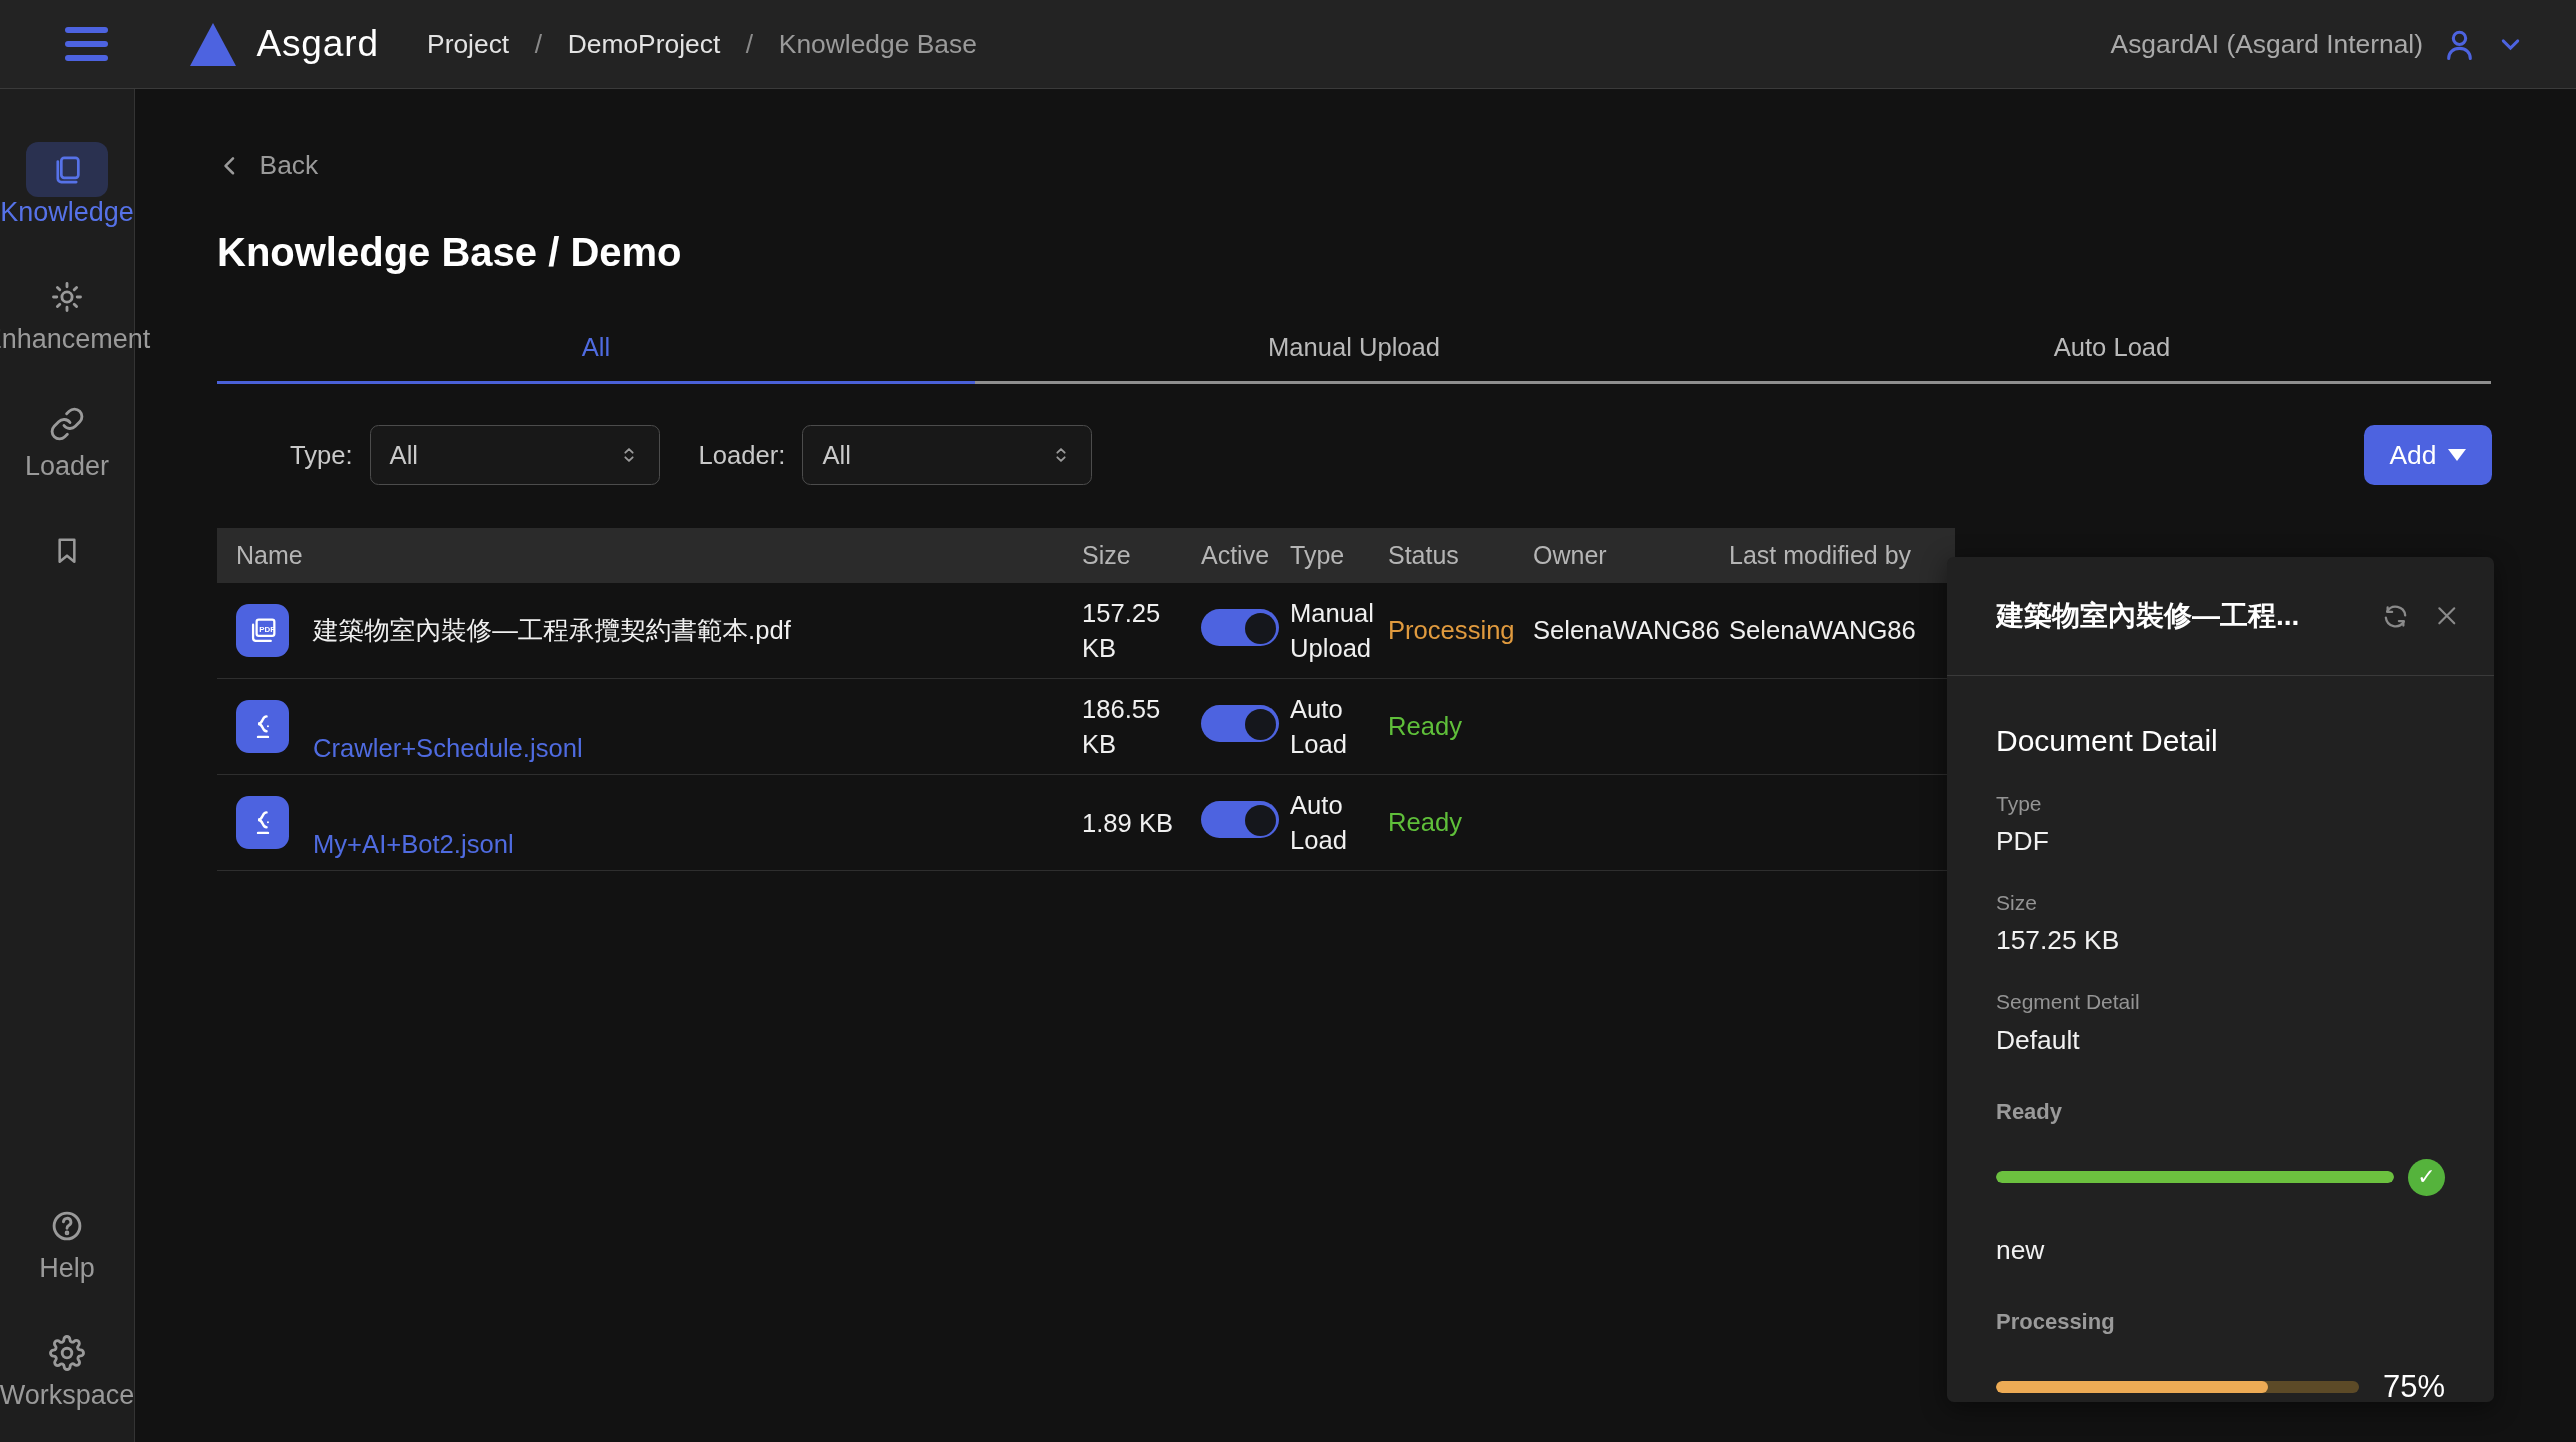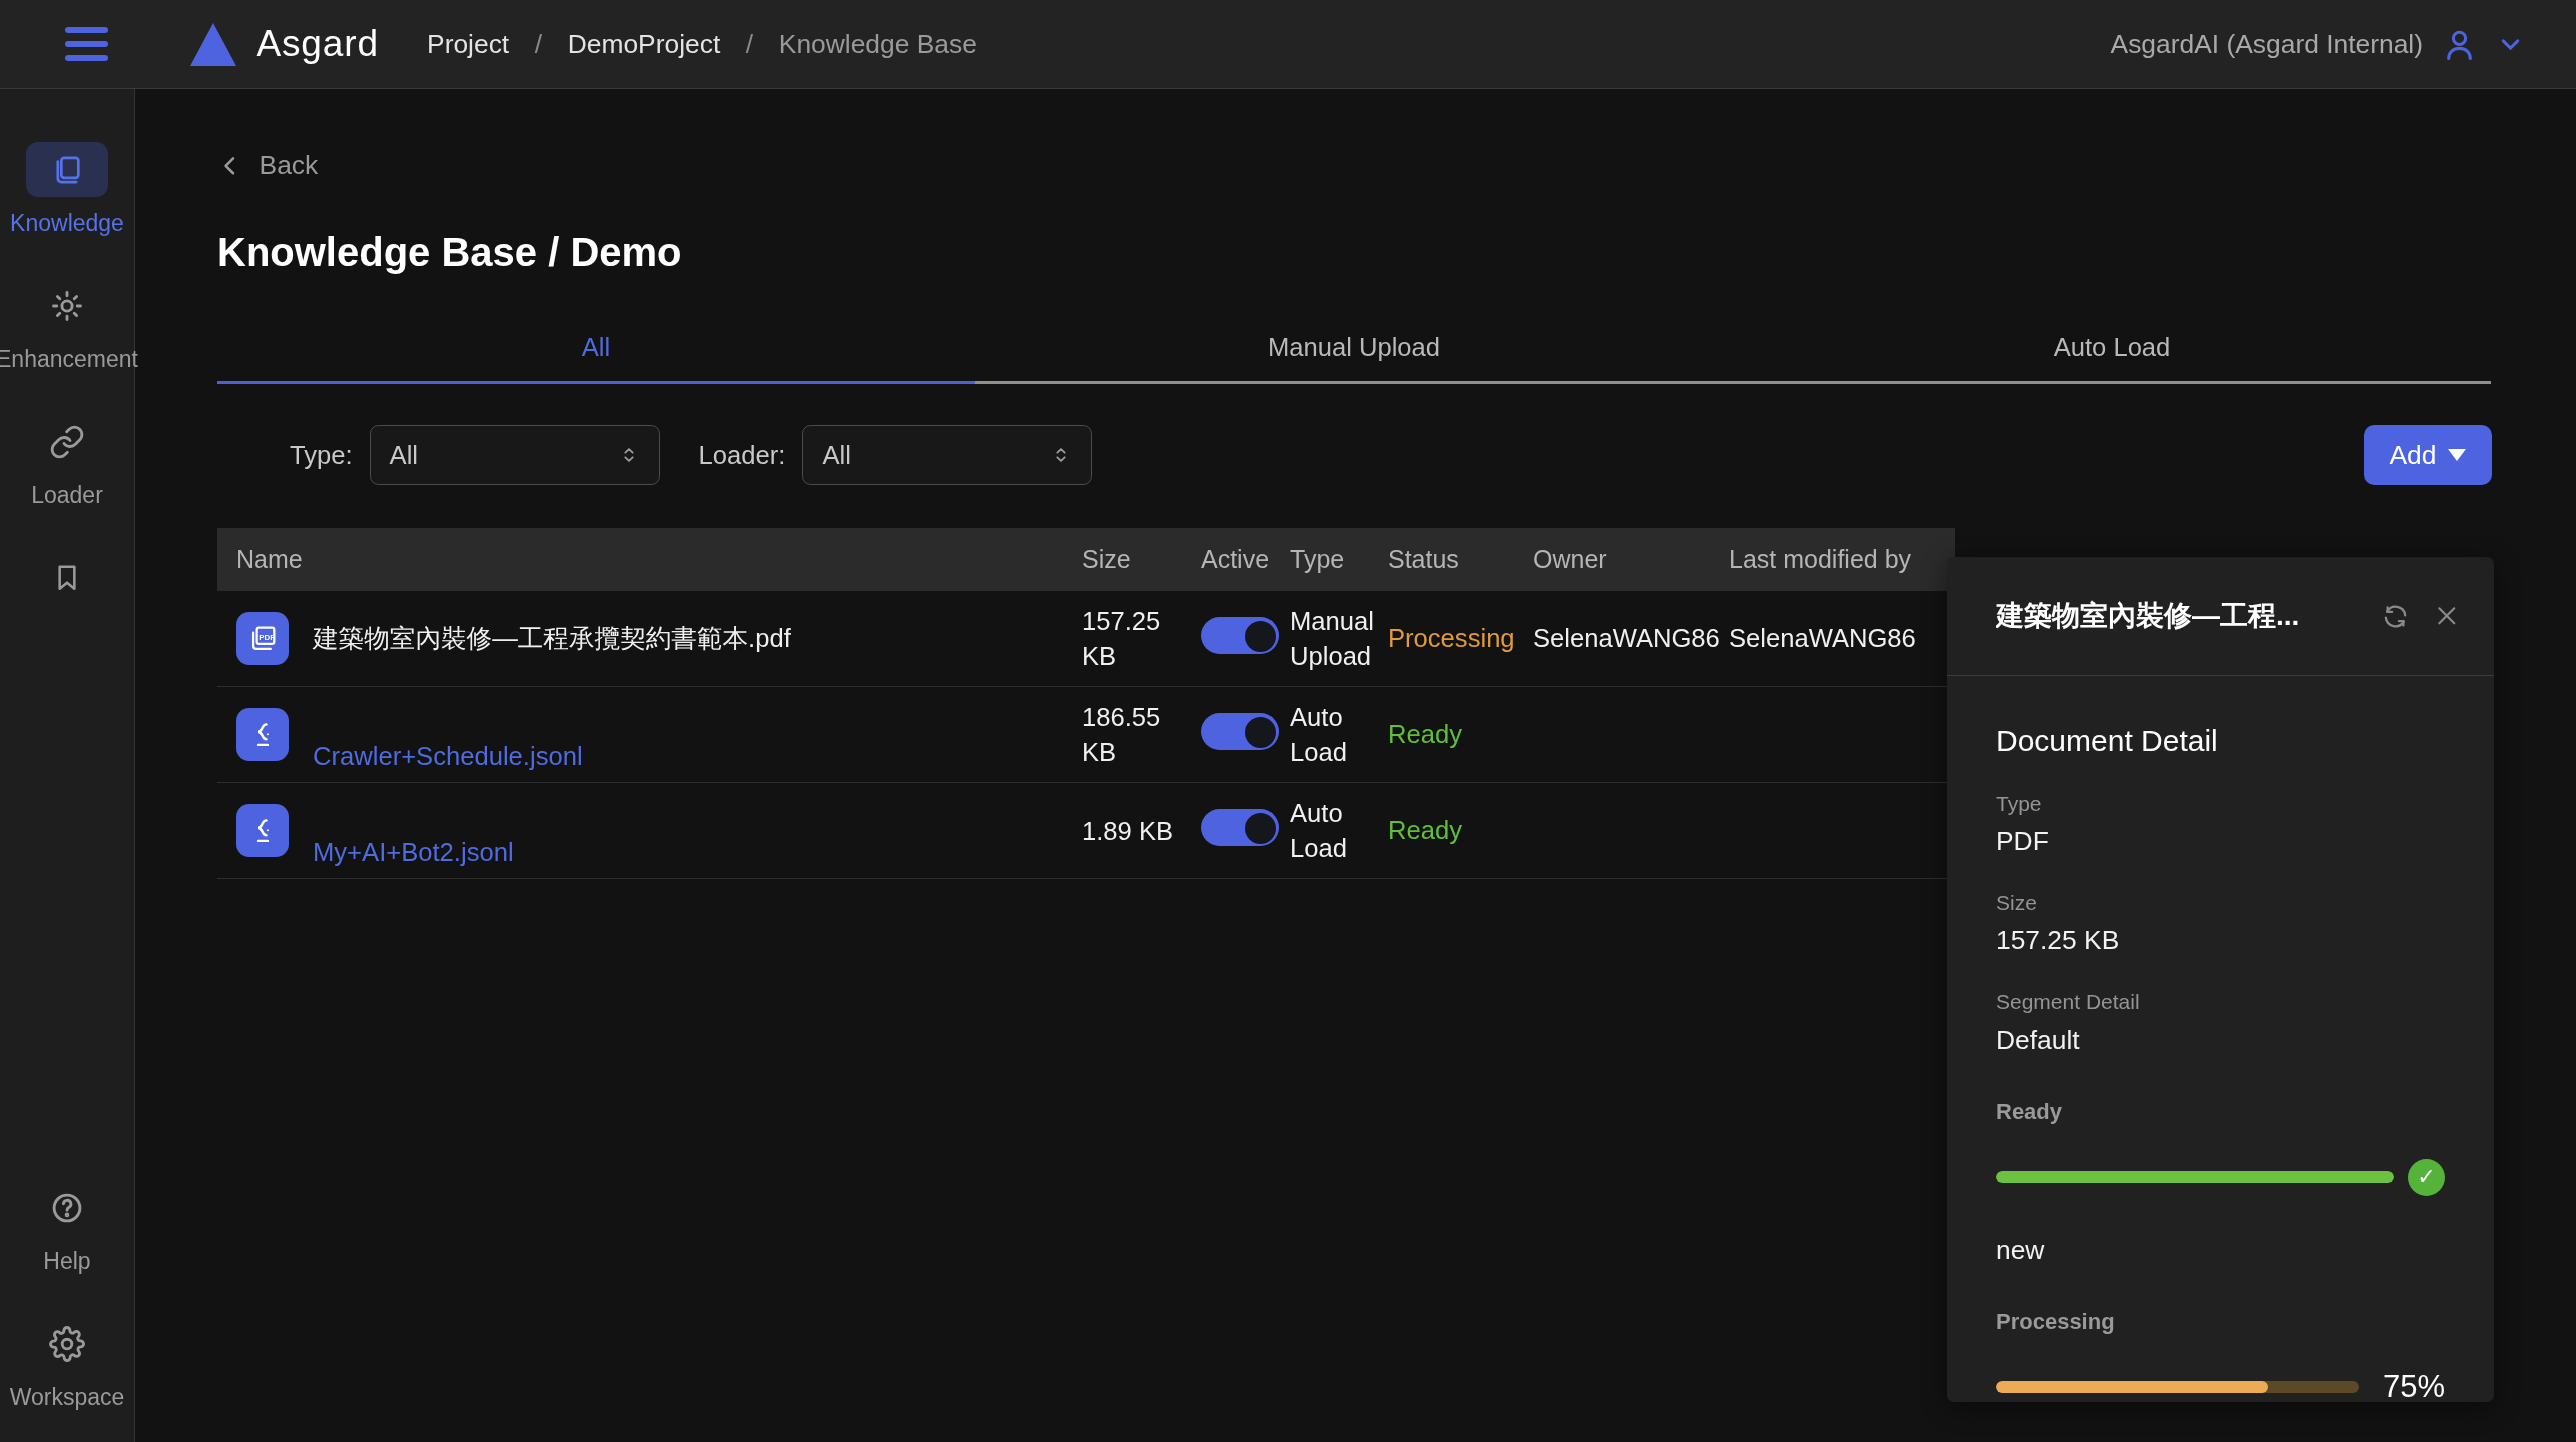--- a/index.html
+++ b/index.html
@@ -23,21 +23,21 @@
   .account { font-size:26.4px; color:#a9a9a9; }
   .icon-user { color:#4d63e0; }
   .icon-chev { color:#4d63e0; }
 
   
   .sidebar { position:absolute; left:0; top:89px; width:135px; height:1353px; background:#1e1e1e;
     border-right:0.9px solid #343434; display:flex; flex-direction:column; align-items:center; padding:53px 0 31px; }
   .side-item { display:flex; flex-direction:column; align-items:center; margin-bottom:41px; cursor:pointer; }
   .side-icon { color:#9a9a9a; width:82px; height:55px; display:flex; align-items:center; justify-content:center; border-radius:12px; }
   .side-item.active .side-icon { background:#2a3150; color:#5672e8; }
-  .side-label { margin-top:13px; font-size:23px; color:#9a9a9a; text-align:center; }
+  .side-label { margin-top:0; font-size:27px; color:#9a9a9a; text-align:center; }
   .side-item.active .side-label { color:#5672e8; }
   .side-spacer { flex:1; }
 
   
   .main { position:absolute; left:135px; top:89px; width:2441px; height:1353px; padding:0 84px 0 82px; }
   .back-row { margin-top:61px; display:flex; align-items:center; gap:17px; color:#9a9a9a; font-size:26.4px; cursor:pointer; width:max-content; }
   .page-title { margin-top:49px; font-size:40px; font-weight:bold; color:#ffffff; }
 
   .tabs { margin-top:58px; display:flex; }
   .tab { width:758px; text-align:center; font-size:25.6px; color:#b9b9b9; padding-bottom:19px; cursor:pointer; }
@@ -60,21 +60,21 @@
   .select .val { font-size:25.6px; color:#c9c9c9; }
   .select .spin { color:#9a9a9a; }
   .add-btn { margin-left:auto; width:128px; height:60px; background:#4d63e0; border:none; border-radius:10.2px;
     color:#ffffff; font-size:26.4px; display:flex; align-items:center; justify-content:center; gap:12px; cursor:pointer;
     font-family:"Liberation Sans","DejaVu Sans",sans-serif; }
   .caret-down { width:0; height:0; border-left:9.4px solid transparent; border-right:9.4px solid transparent; border-top:12px solid #ffffff; }
 
   
   .table-wrap { margin-top:43px; width:1738px; overflow:hidden; }
   .thead, .trow { display:flex; width:1861px; align-items:center; }
-  .thead { height:63px; background:#2b2b2b; color:#b5b5b5; font-size:25px; }
+  .thead { height:55px; background:#2b2b2b; color:#b5b5b5; font-size:25px; }
   .trow { height:96px; border-bottom:0.9px solid #2e2e2e; font-size:25.6px; color:#f0f0f0; }
   .td { padding-right:12px; }
   .td-name { width:865px; padding-left:19px; display:flex; align-items:center; }
   .td-size { width:119px; line-height:1.35; }
   .td-active { width:89px; }
   .td-type { width:98px; line-height:1.35; }
   .td-status { width:145px; }
   .td-owner { width:196px; }
   .td-last { width:349px; }
   .ficon { width:53px; height:53px; border-radius:12.8px; background:#4d63e0; color:#ffffff;

